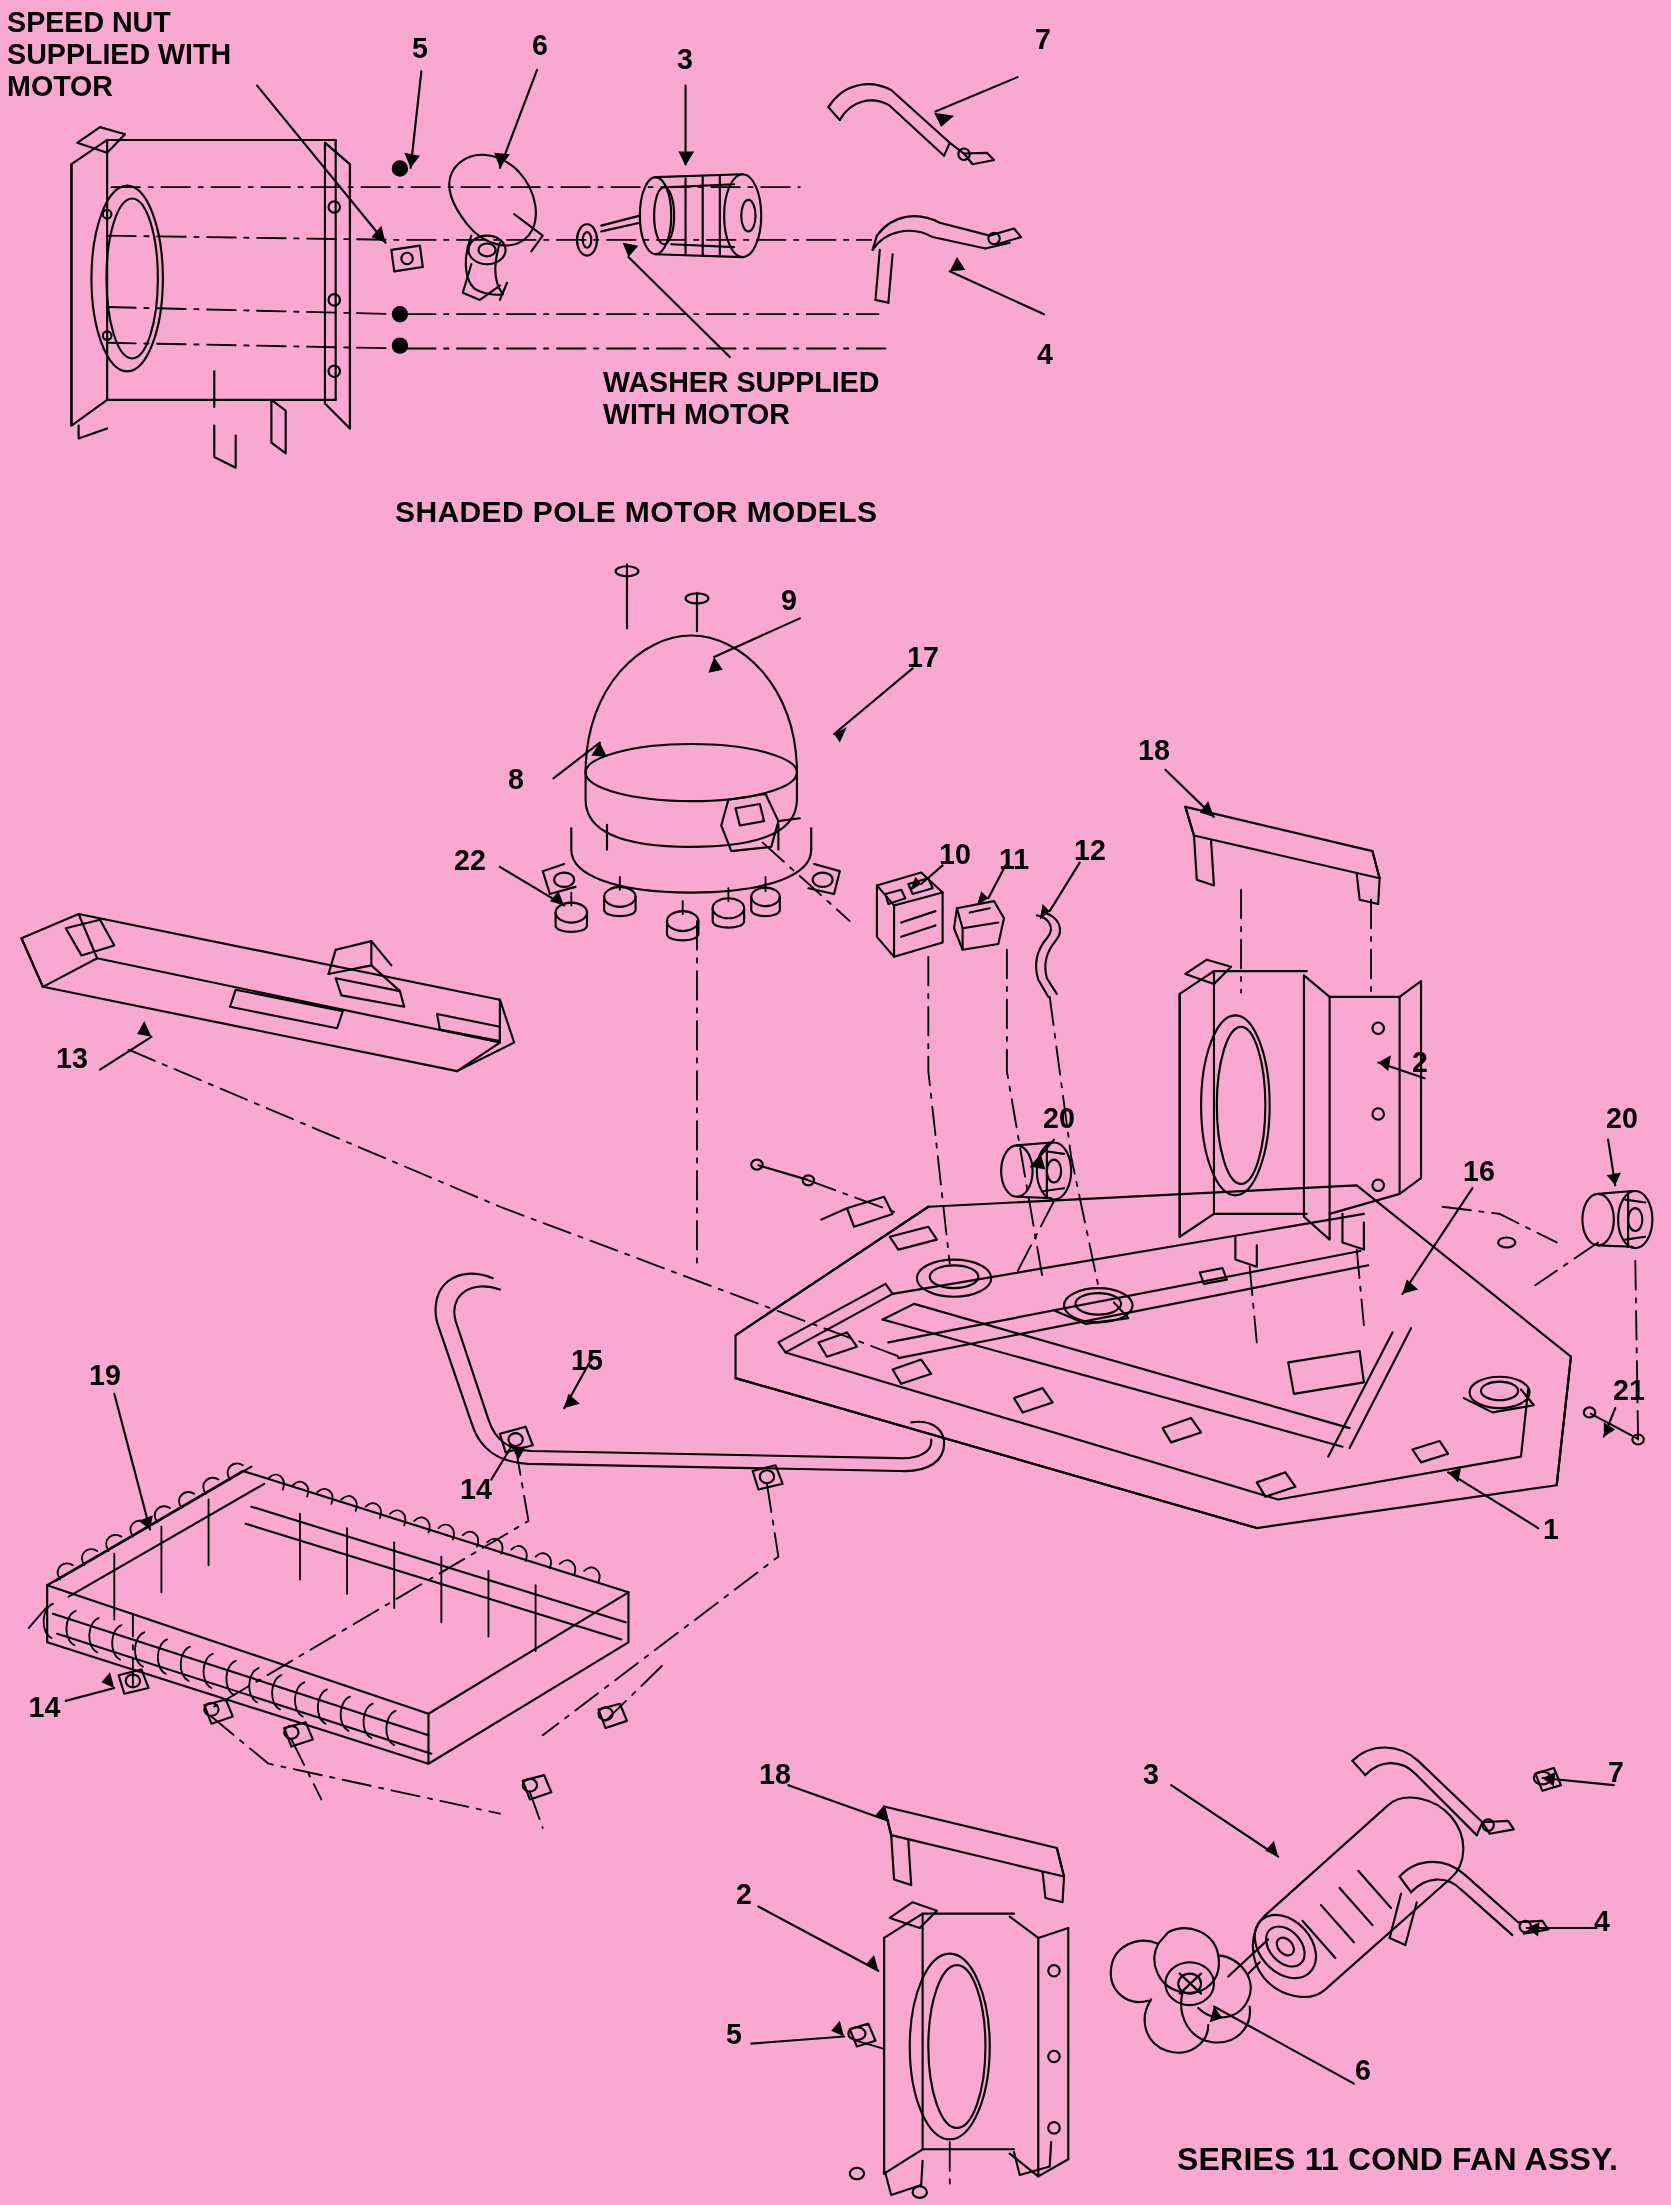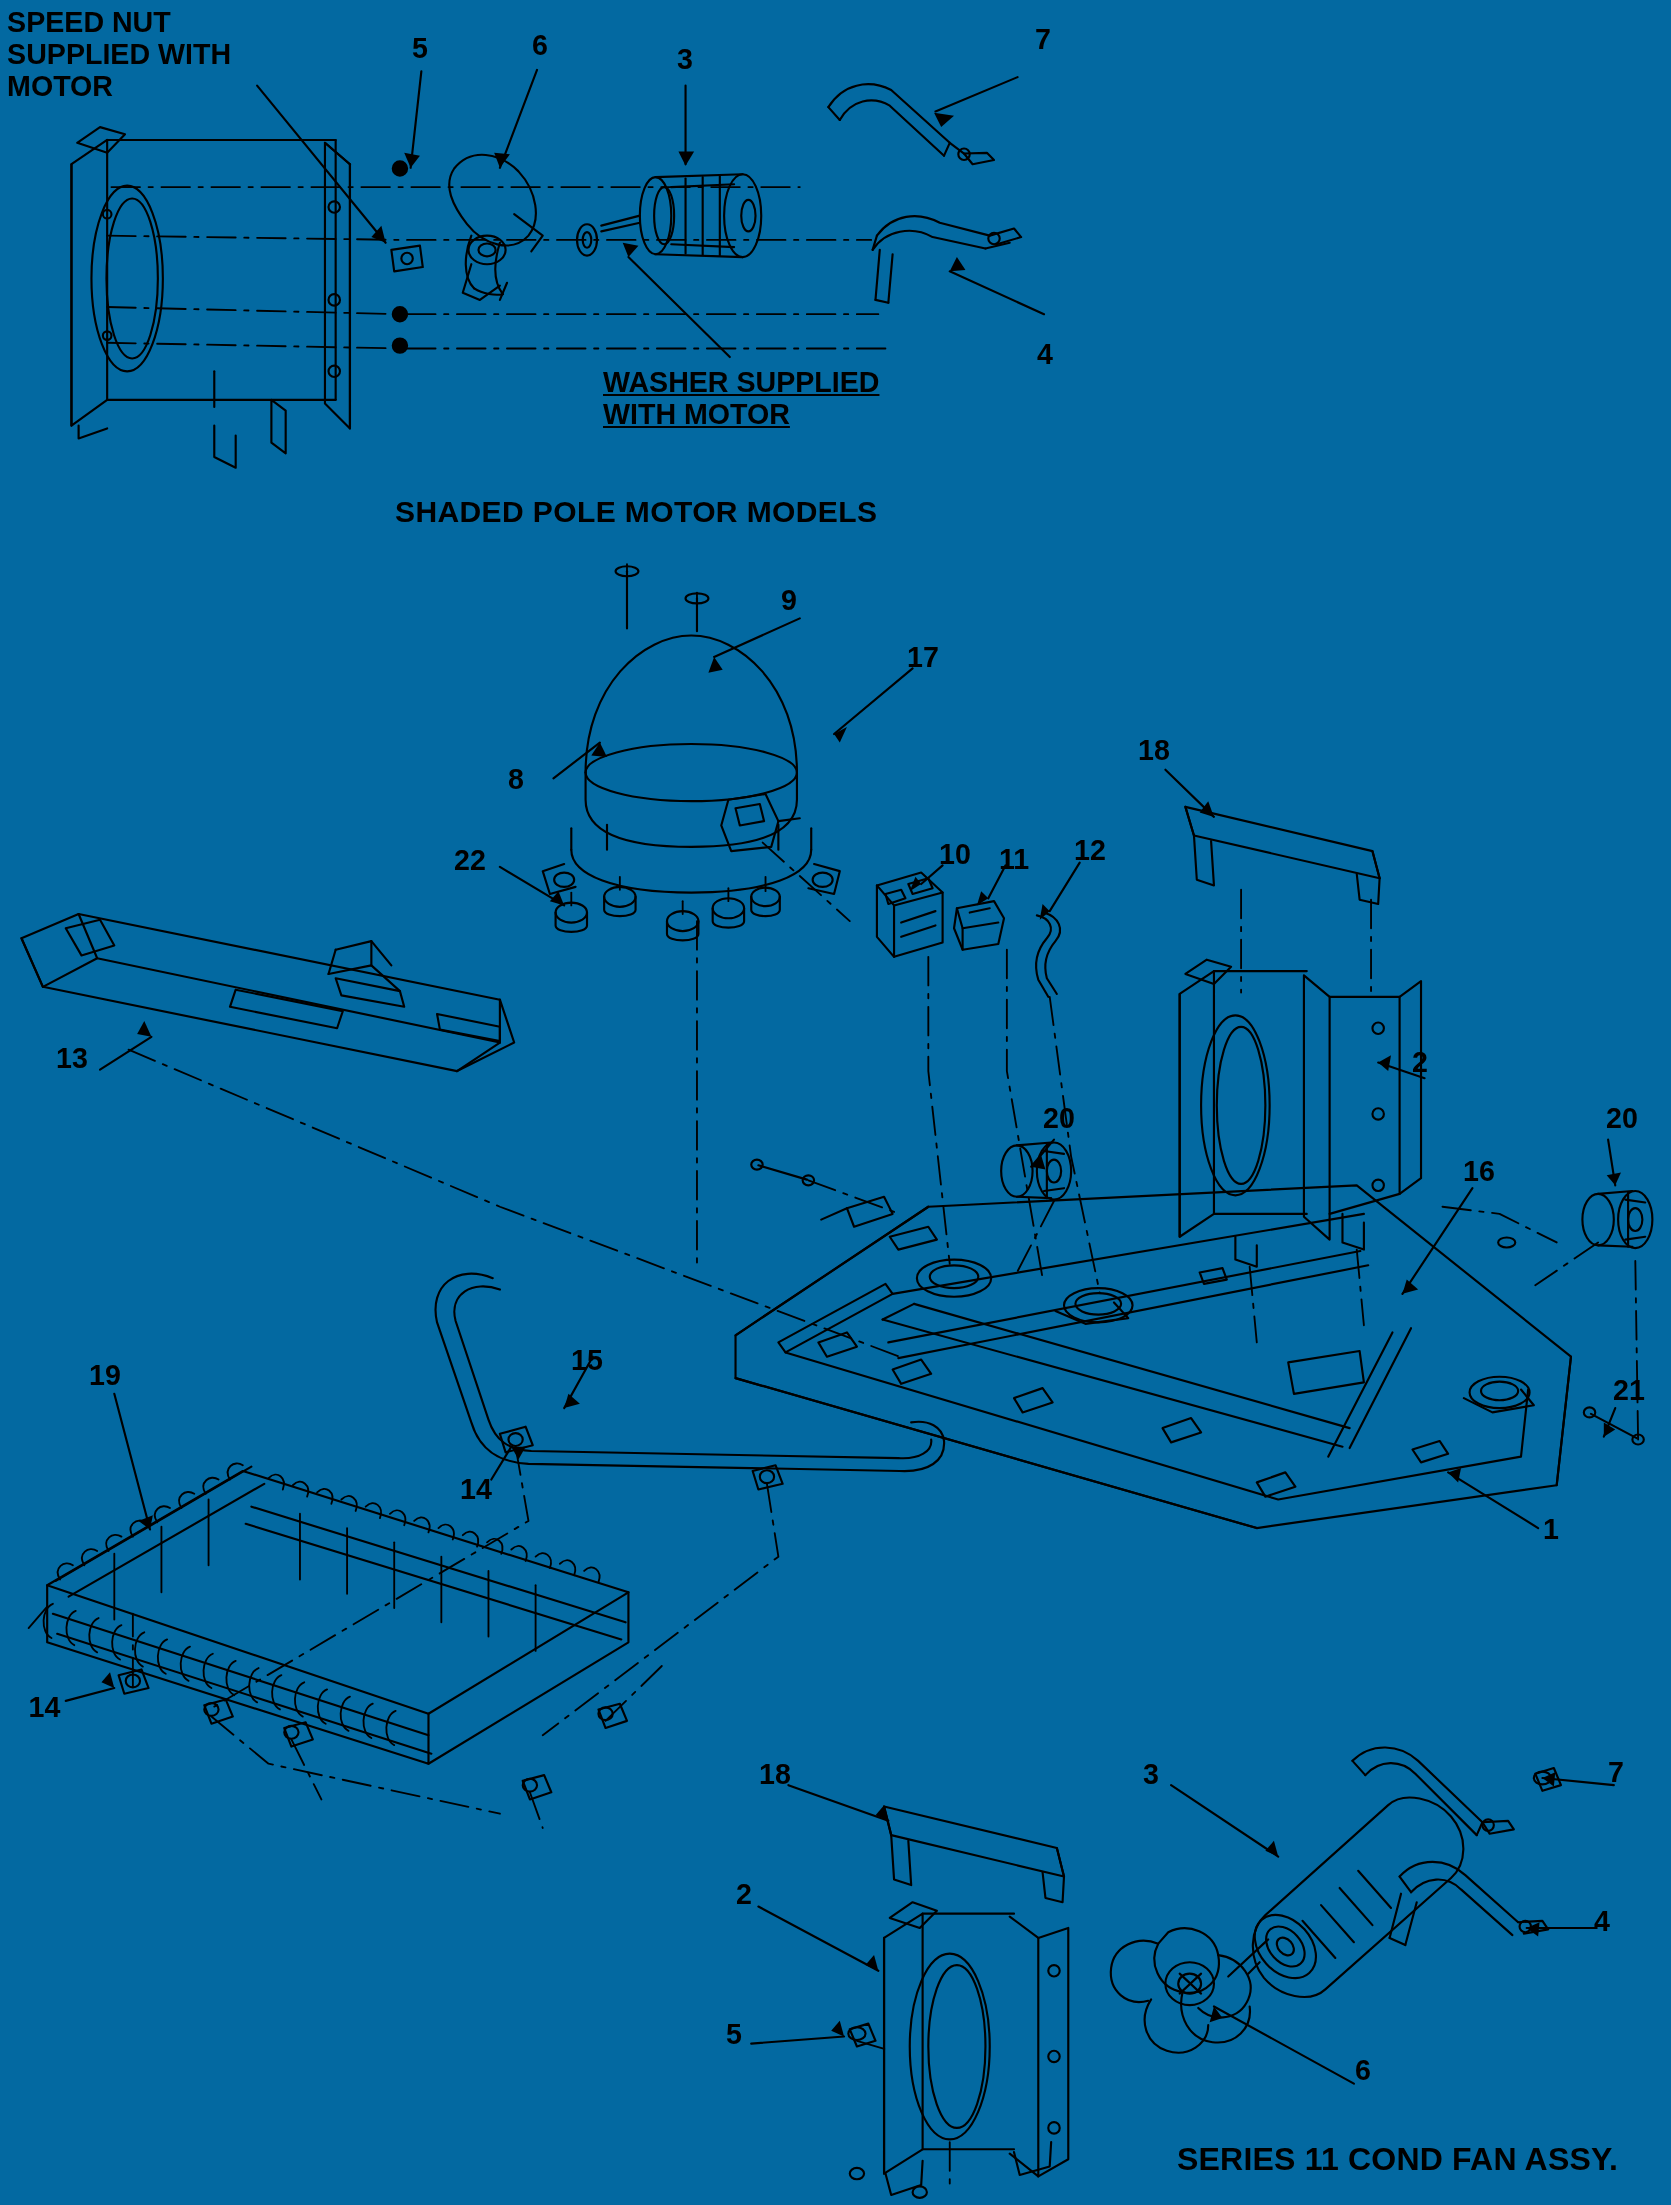--- a/index.html
+++ b/index.html
@@ -8,21 +8,21 @@
     background: #ffffff;
   }
   body {
     font-family: "Liberation Sans", sans-serif;
     color: #000000;
   }
   #page {
     position: relative;
     width: 1671px;
     height: 2205px;
-    background: #0369a1;
+    background: #f9a8d4;
     overflow: hidden;
   }
   #diagram-svg {
     position: absolute;
     left: 0;
     top: 0;
     width: 1671px;
     height: 2205px;
   }
   .lbl {
@@ -630,21 +630,21 @@
         <polygon points="1182,2852 1164,2844 1176,2830"></polygon>
         <polygon points="1700,2810 1712,2826 1694,2832"></polygon>
       </g>
 
     </g>
   </svg>
 
   <div class="lbl note" style="left:7.1px; top:5.7px;">SPEED NUT
 SUPPLIED WITH
 MOTOR</div>
-  <div class="lbl note" style="left:603px; top:366px;text-decoration:underline;">WASHER SUPPLIED
+  <div class="lbl note" style="left:603px; top:366px;">WASHER SUPPLIED
 WITH MOTOR</div>
 
   <div class="lbl heading" style="left:395px; top:495px;">SHADED POLE MOTOR MODELS</div>
   <div class="lbl footer-note" style="left:1177px; top:2142px;">SERIES 11 COND FAN ASSY.</div>
 
   <div class="lbl callout" style="left:412px; top:32px;">5</div>
   <div class="lbl callout" style="left:532px; top:28.6px;">6</div>
   <div class="lbl callout" style="left:677px; top:43px;">3</div>
   <div class="lbl callout" style="left:1035px; top:23px;">7</div>
   <div class="lbl callout" style="left:1037px; top:338px;">4</div>

